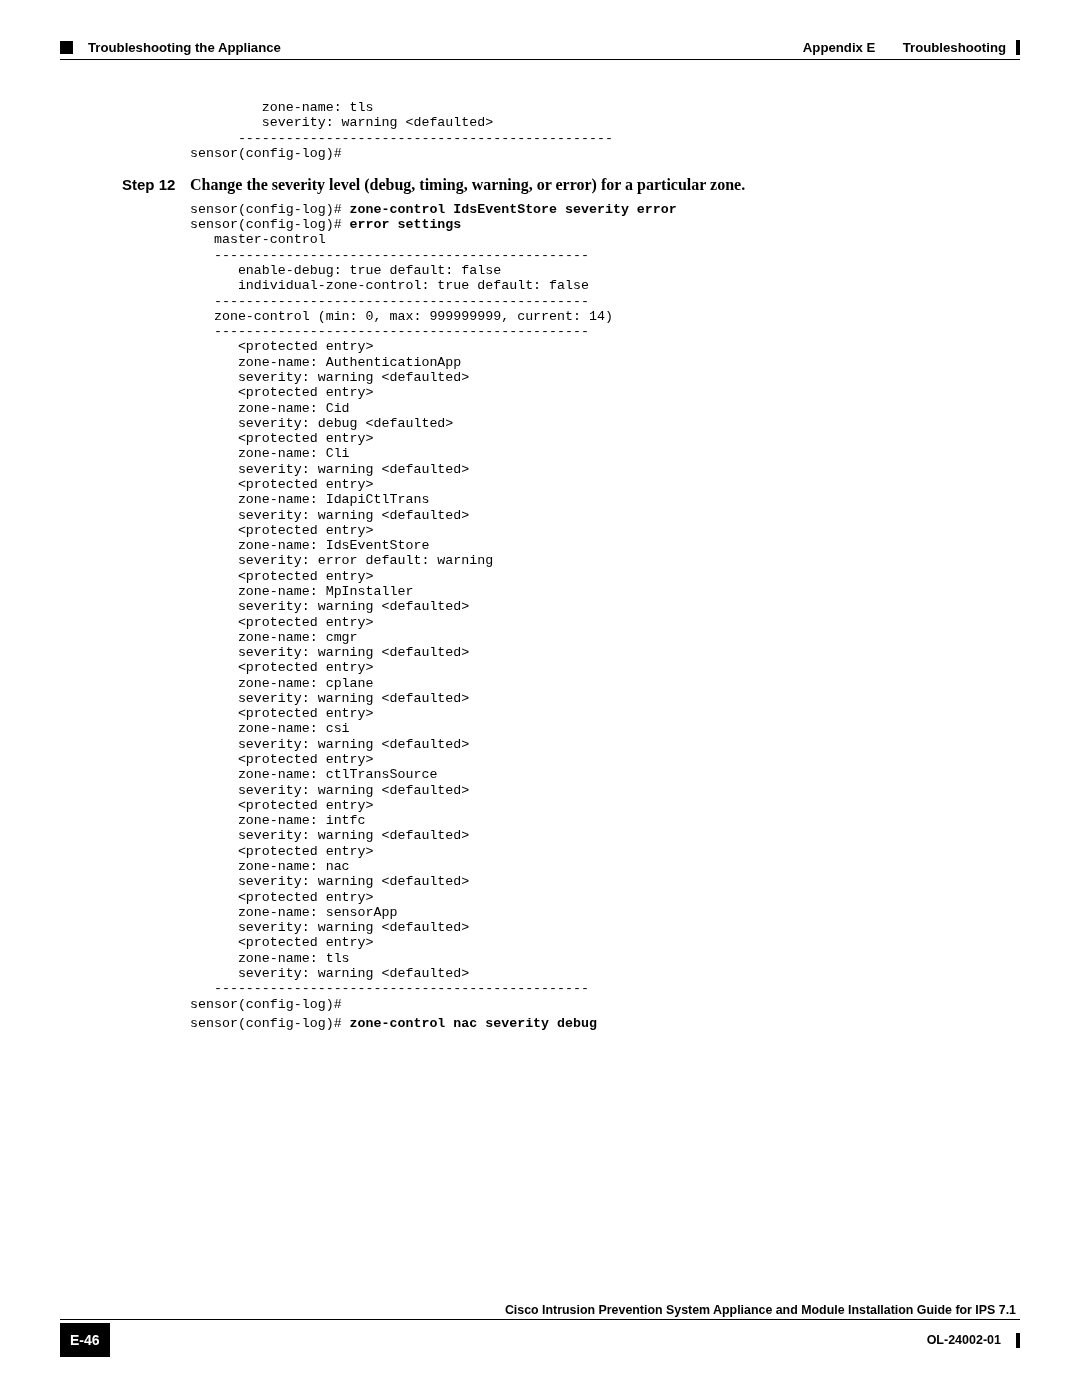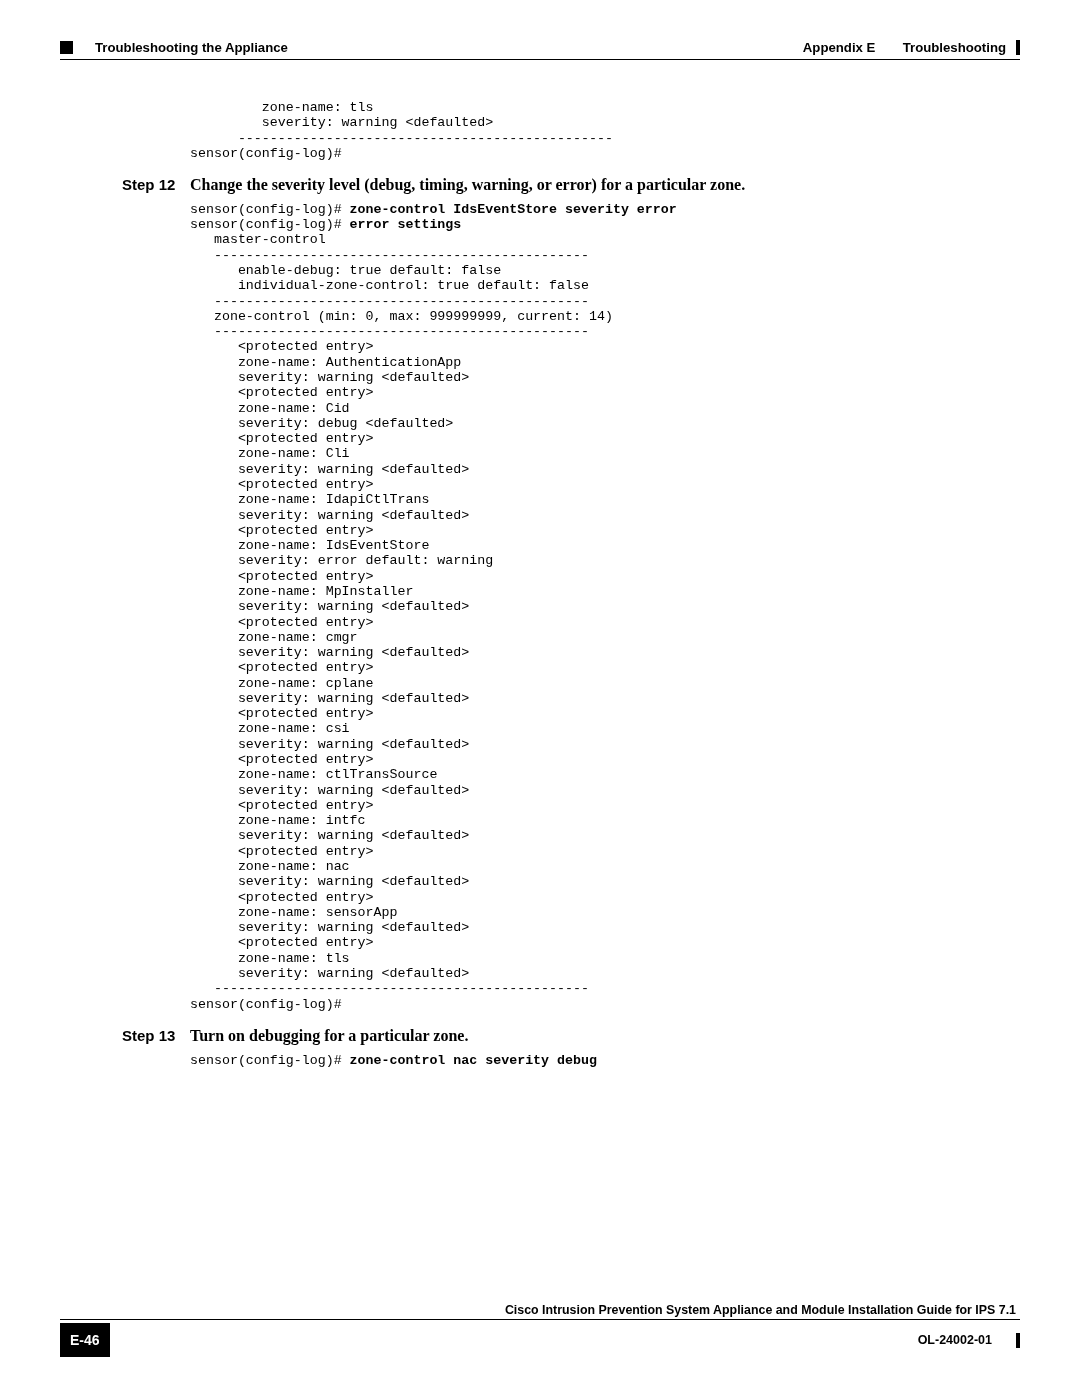--- a/index.html
+++ b/index.html
@@ -22,21 +22,21 @@
     justify-content: space-between;
     align-items: center;
     font-family: Arial, Helvetica, sans-serif;
     font-weight: bold;
     font-size: 13.2px;
     margin-bottom: 4px;
   }
   .header-left {
     display: flex;
     align-items: center;
-    gap: 22px;
+    gap: 15px;
   }
   .header-right {
     display: flex;
     align-items: center;
     gap: 10px;
   }
   .sq {
     width: 13px;
     height: 13px;
     background: #000;
@@ -110,21 +110,21 @@
     font-weight: bold;
     font-size: 14px;
     padding: 9px 10px;
   }
   .doc-id {
     font-family: Arial, Helvetica, sans-serif;
     font-weight: bold;
     font-size: 12.5px;
     display:flex;
     align-items:center;
-    gap:24px;
+    gap:15px;
   }
   .thin-bar {
     width:4px;
     height:15px;
     background:#000;
     display:inline-block;
   }
 </style>
 </head>
 <body>
@@ -204,24 +204,20 @@
       severity: warning &lt;defaulted&gt;
       &lt;protected entry&gt;
       zone-name: sensorApp
       severity: warning &lt;defaulted&gt;
       &lt;protected entry&gt;
       zone-name: tls
       severity: warning &lt;defaulted&gt;
    -----------------------------------------------
 sensor(config-log)#</span></pre>
 
-    <div class="step-row">
-      <div class="step-label">Step 13</div>
-      <div class="step-text">Turn on debugging for a particular zone.</div>
-    </div>
 
     <pre class="mono"><span>sensor(config-log)# </span><span class="b">zone-control nac severity debug</span></pre>
 
   </div>
 
   <div class="footer">
     <div class="footer-title">Cisco Intrusion Prevention System Appliance and Module Installation Guide for IPS 7.1</div>
     <hr class="footer-rule">
     <div class="footer-bottom">
       <span class="page-badge">E-46</span>

